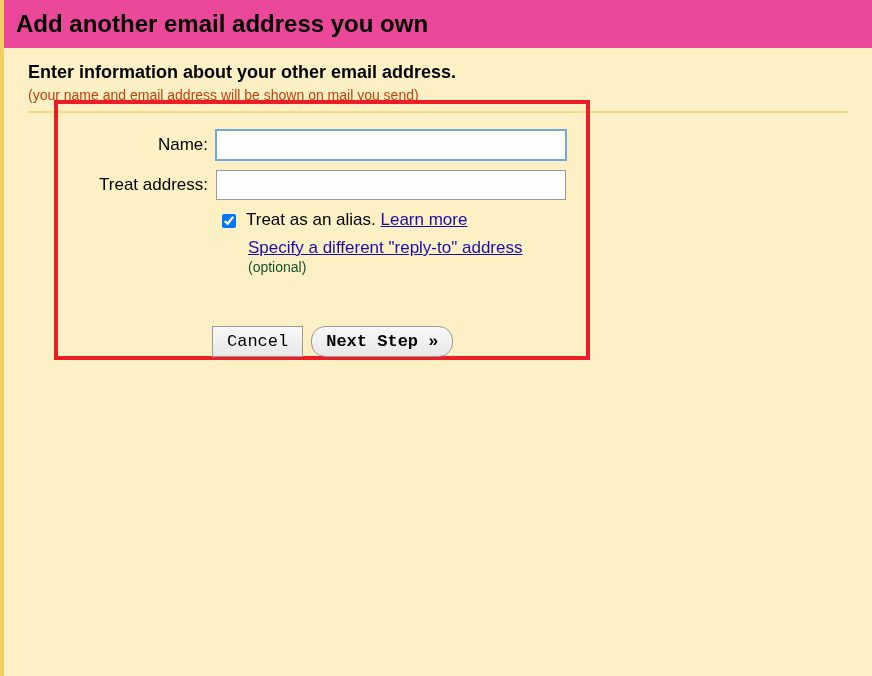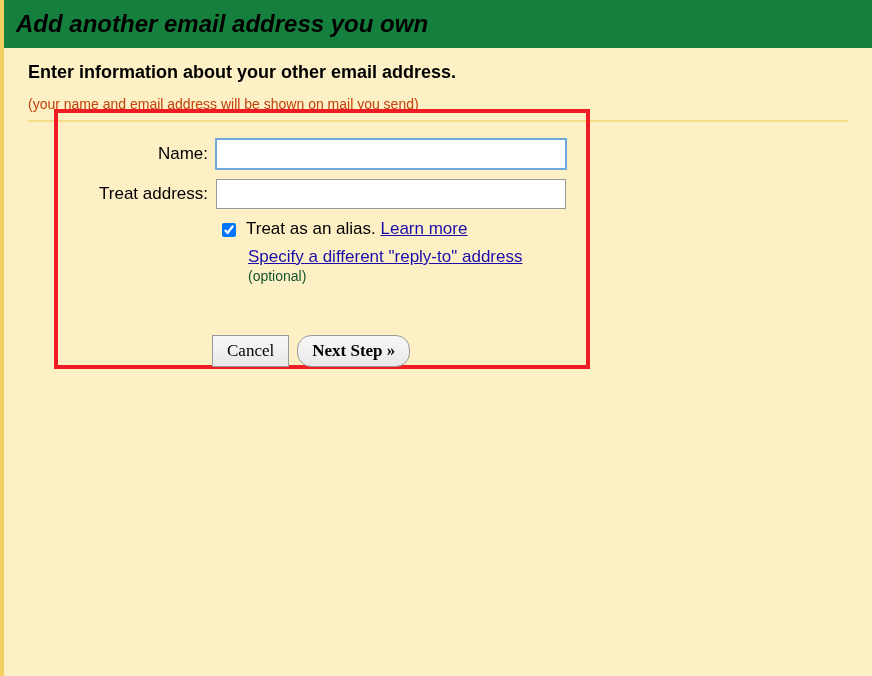--- a/index.html
+++ b/index.html
@@ -13,37 +13,36 @@
       width: 872px;
       height: 676px;
       overflow: hidden;
     }
     .container {
       border-left: 4px solid #f3ce60;
       height: 100%;
       background: #fdf0c5;
     }
     .header {
-      background: #15803d;
+      background: #ec4899;
       padding: 10px 12px;
-      font-style: italic;
     }
     .page-title {
       font-size: 24px;
       font-weight: bold;
       color: #000;
     }
     .content {
       padding: 14px 24px 0 24px;
     }
     .subtitle {
       font-size: 18px;
       font-weight: bold;
       color: #000;
-      margin-bottom: 13px;
+      margin-bottom: 4px;
     }
     .subtext {
       font-size: 14px;
       color: #c2410c;
     }
     .divider {
       border: none;
       border-top: 2px solid #f4dd86;
       margin-top: 8px;
     }
@@ -119,21 +118,21 @@
       margin-left: 134px;
       margin-top: 50px;
       display: flex;
       gap: 8px;
     }
     button {
       background: linear-gradient(to bottom, #f8f8f8, #e8e8e8);
       border: 1px solid #999;
       padding: 5px 14px;
       font-size: 17px;
-      font-family: Liberation Serif, serif;
+      font-family: Liberation Mono, monospace;
       cursor: pointer;
     }
     button.primary {
       font-weight: bold;
       border-radius: 14px;
     }
   </style>
 </head>
 <body>
 

